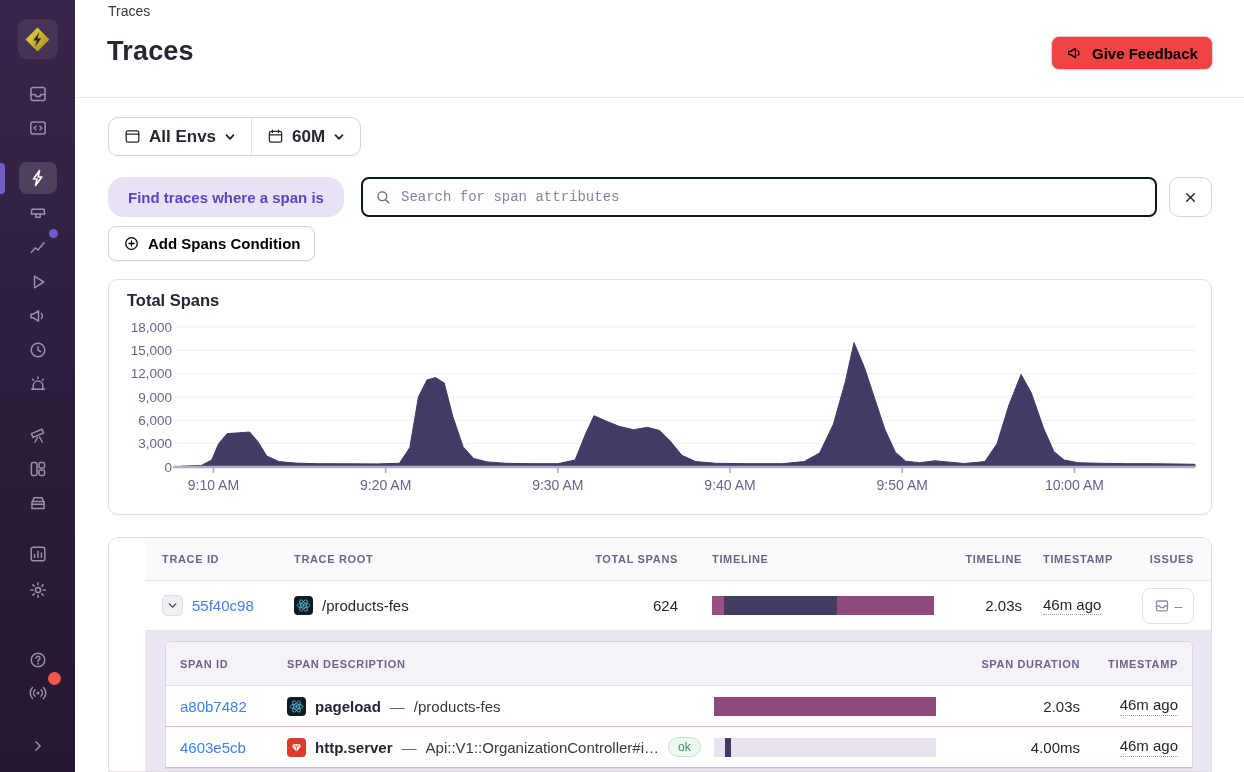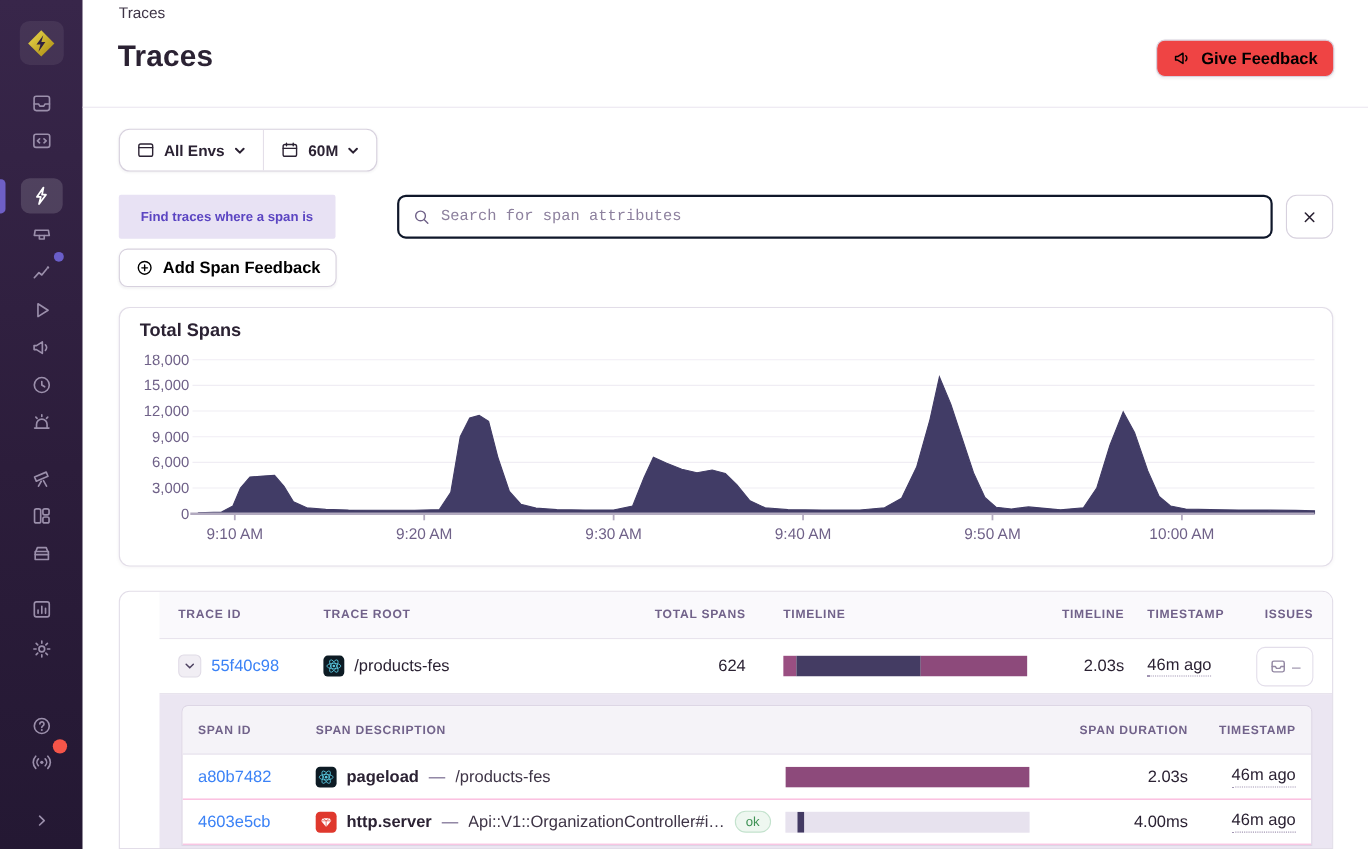--- a/index.html
+++ b/index.html
@@ -30,29 +30,29 @@
     display:flex; align-items:center; gap:8px; background:#ef4444; border:1px solid #d7d1de;
     border-radius:8px; font-size:15px; font-weight:700; cursor:pointer;
     box-shadow:0 1px 2px rgba(43,34,51,.06); }
   .header-divider { position:absolute; left:0; top:97px; width:1169px; height:1px; background:#ece7f0; }
 
   
   .filter-group { position:absolute; left:33px; top:117px; height:39px; display:flex;
     align-items:stretch; background:#fff; border:1px solid #d7d1de; border-radius:10px;
     box-shadow:0 1px 2px rgba(43,34,51,.05); }
   .filter-seg { display:flex; align-items:center; gap:8px; padding:0 15px;
-    font-size:14px; font-weight:700; cursor:pointer; }
+    font-size:17px; font-weight:700; cursor:pointer; }
   .filter-div { width:1px; background:#e4dfe9; margin:0; }
   .chev { width:12px; height:12px; }
   .chev path { stroke:#2b2233; stroke-width:1.8; fill:none; stroke-linecap:round; stroke-linejoin:round; }
 
   
   .search-label { position:absolute; left:33px; top:177px; height:40px; padding:0 20px;
     display:flex; align-items:center; background:#e8e2f4; color:#5b45c2;
-    border-radius:2px; font-size:12px; font-weight:700; }
+    border-radius:16px; font-size:15px; font-weight:700; }
   .search-box { position:absolute; left:286px; top:177px; width:796px; height:40px;
     background:#fff; border:2px solid #0f172a; border-radius:8px;
     display:flex; align-items:center; padding:0 12px; gap:9px; }
   .search-box input { border:none; outline:none; flex:1; font-family:"Liberation Mono", monospace;
     font-size:14px; color:#2b2233; background:transparent; }
   .search-box input::placeholder { color:#8d819e; }
   .dismiss-btn { position:absolute; left:1094px; top:177px; width:43px; height:40px;
     background:#fff; border:1px solid #d7d1de; border-radius:10px; cursor:pointer;
     display:flex; align-items:center; justify-content:center; }
   .add-cond-btn { position:absolute; left:33px; top:226px; height:35px; padding:0 14px;
@@ -288,21 +288,21 @@
     <svg class="icon" width="17" height="17" viewBox="0 0 20 20" style="stroke-width:1.7;color:#2b2233">
         <path d="M5.5 5.5l9 9M14.5 5.5l-9 9"></path>
       </svg>
   </button>
 
   <button class="add-cond-btn">
     <svg class="icon" width="17" height="17" viewBox="0 0 20 20">
         <circle cx="10" cy="10" r="6.8"></circle>
         <path d="M10 7v6M7 10h6"></path>
       </svg>
-    <span>Add Span Feedback</span>
+    <span>Add Spans Condition</span>
   </button>
 
   <section class="chart-panel">
     <div class="chart-title">Total Spans</div>
     <svg class="chart-svg" width="1086" height="200" viewBox="0 0 1086 200">
         <text x="53" y="161.5" text-anchor="end">0</text>
         <line x1="56" y1="133.66666666666666" x2="1076" y2="133.66666666666666" stroke="#f0edf4" stroke-width="1"></line>
         <text x="53" y="138.16666666666666" text-anchor="end">3,000</text>
         <line x1="56" y1="110.33333333333334" x2="1076" y2="110.33333333333334" stroke="#f0edf4" stroke-width="1"></line>
         <text x="53" y="114.83333333333334" text-anchor="end">6,000</text>

